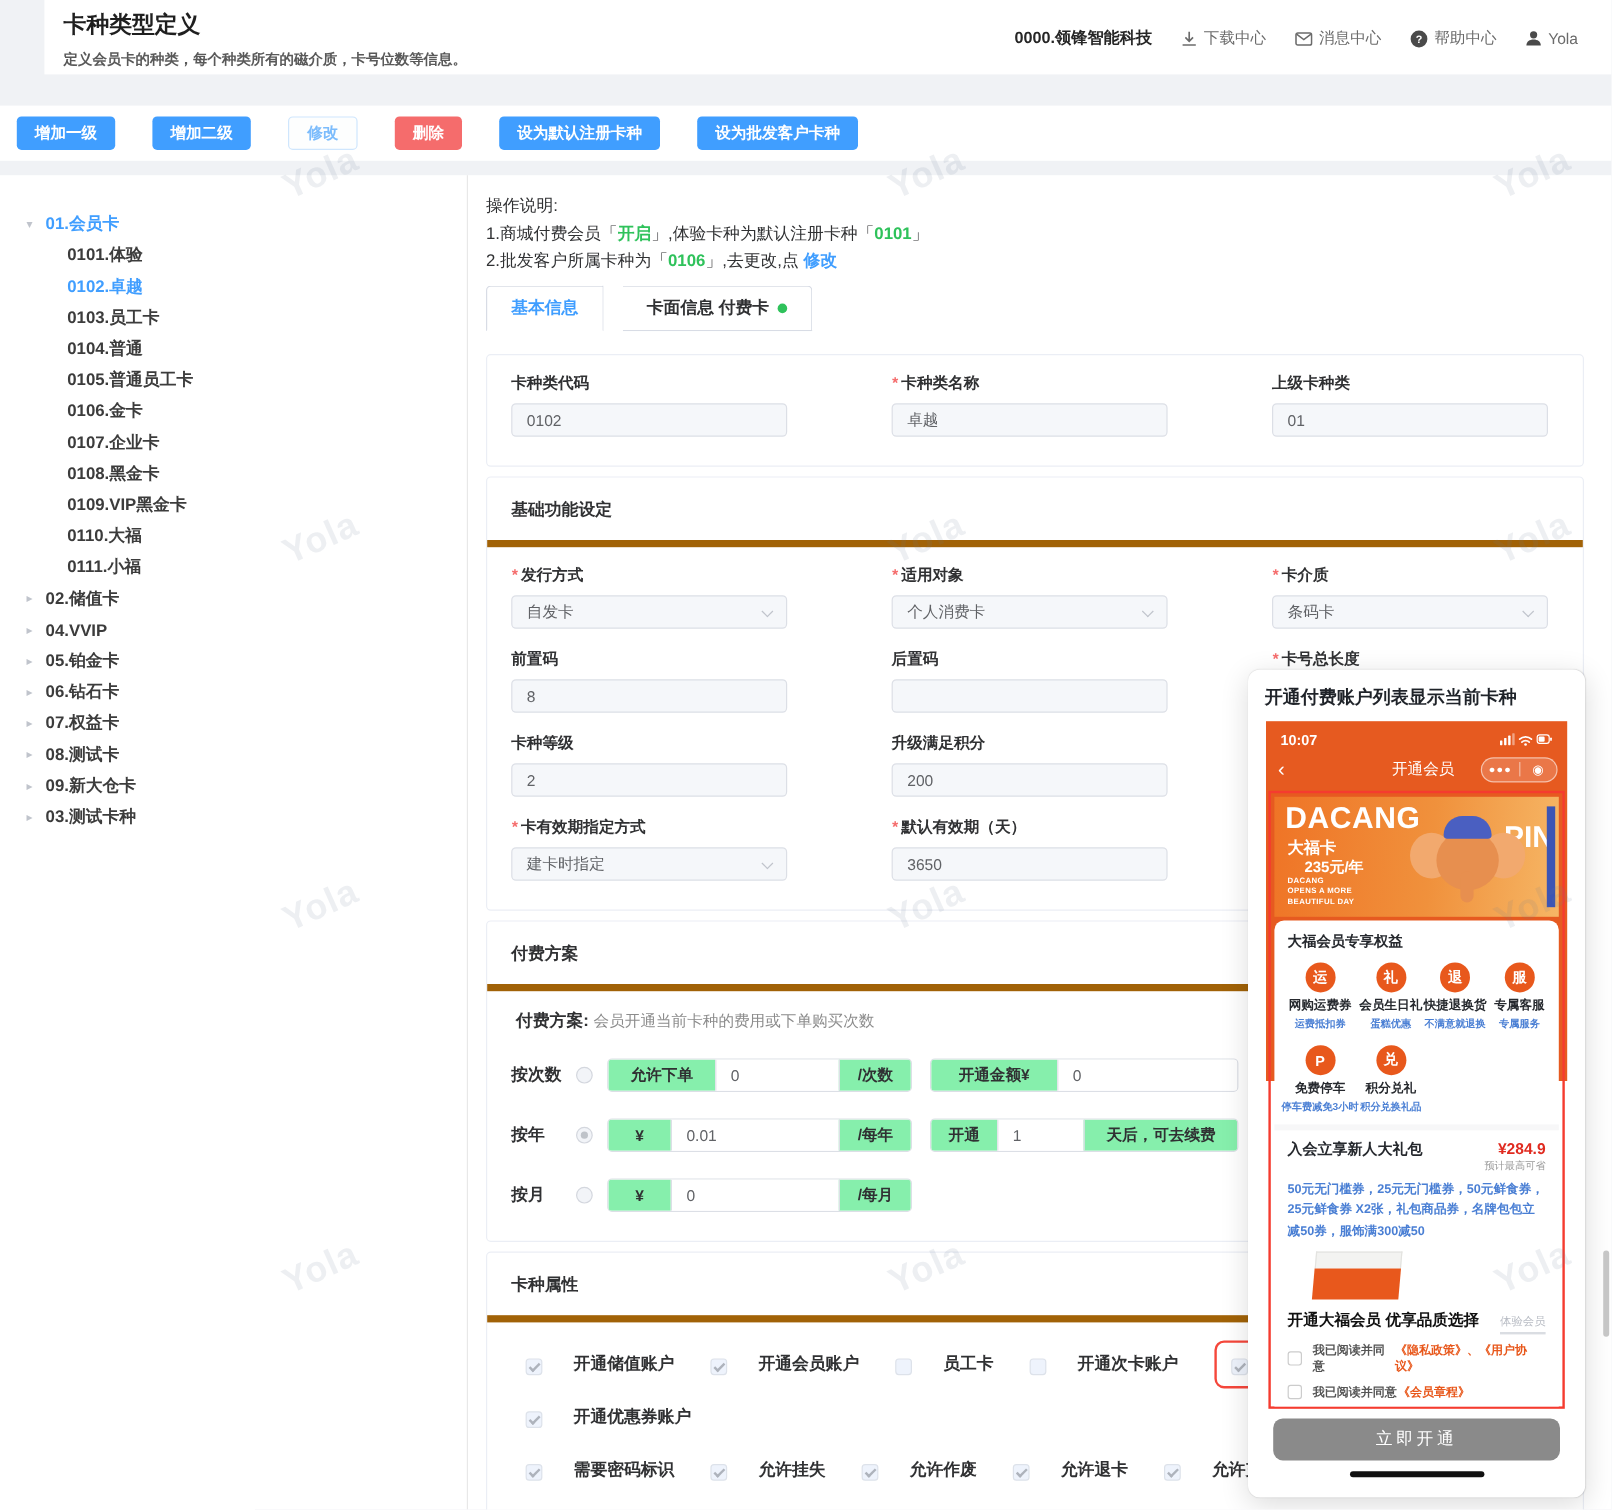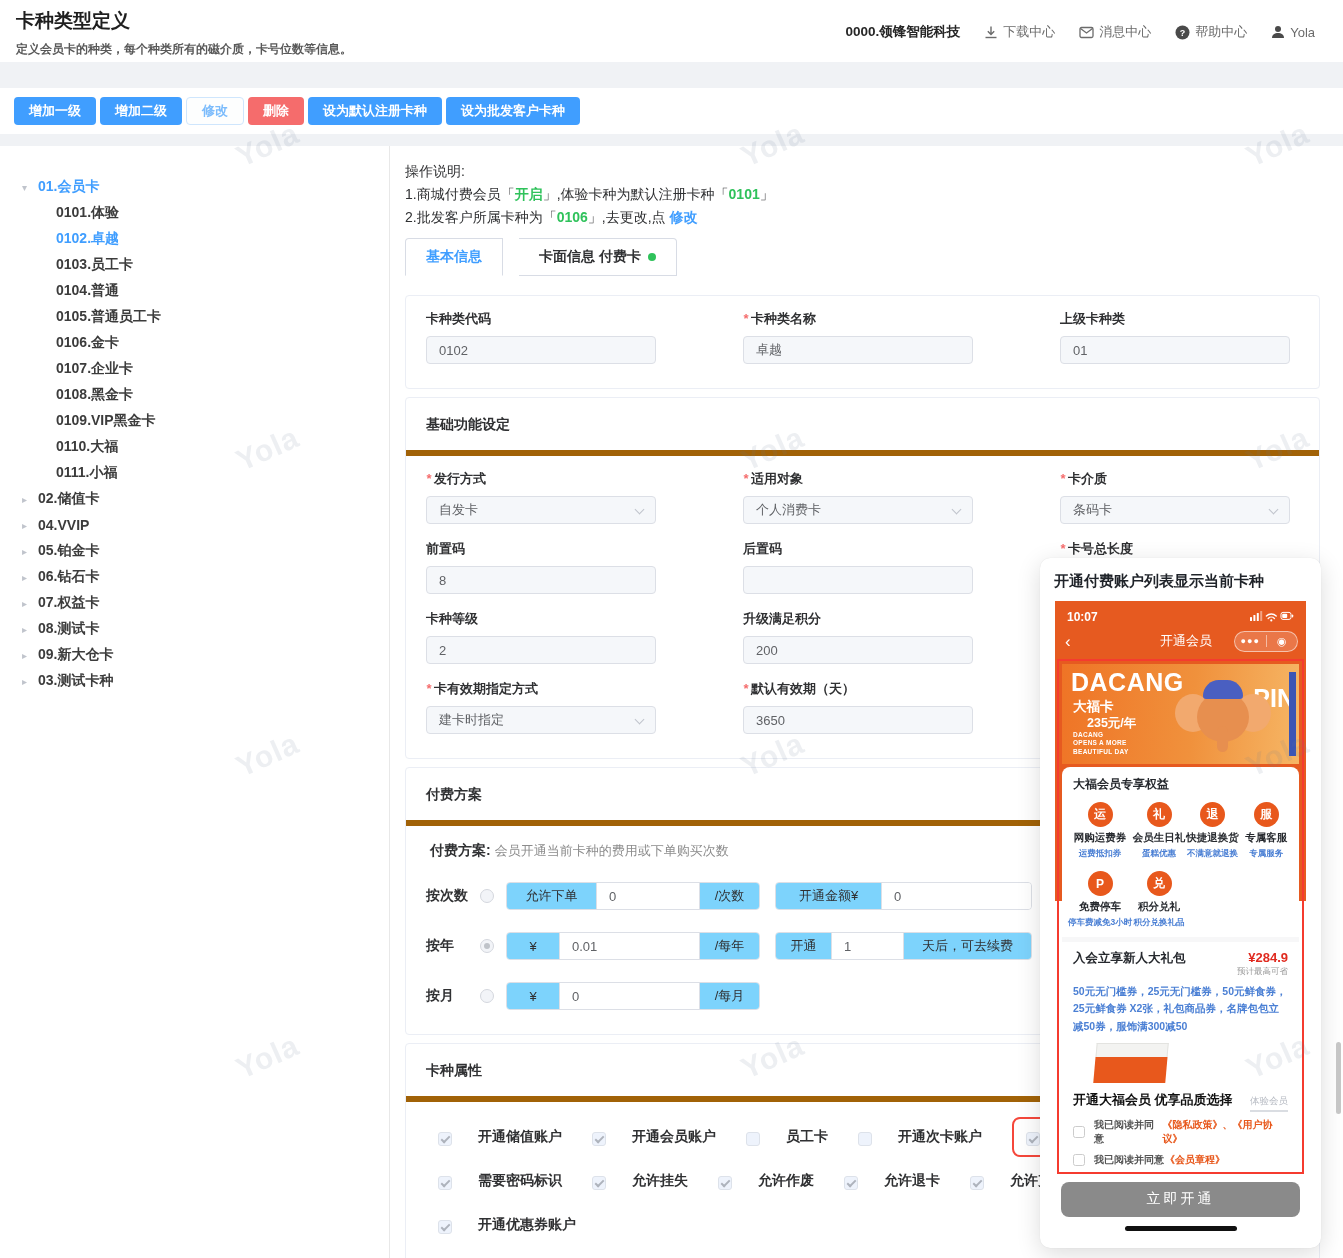--- a/index.html
+++ b/index.html
@@ -1,29 +1,29 @@
 <!DOCTYPE html>
 <html><head>
 <meta charset="utf-8">
 <style>
 * { box-sizing: border-box; margin: 0; padding: 0; }
 html,body { width:1343px; height:1258px; overflow:hidden; }
 body { font-family:"Liberation Sans","DejaVu Sans",sans-serif; background:#f0f2f5; position:relative; color:#303133; }
 
 
-.hdr { background:#fff; height:62px; display:flex; justify-content:space-between; padding:8px 28px 0 16px; }
+.hdr { background:#fff; height:62px; display:flex; justify-content:space-between; padding:8px 28px 0 16px;margin-left:37px; }
 .hdr-title { font-size:19px; font-weight:700; color:#1f1f1f; }
 .hdr-sub { font-size:12px; color:#595959; margin-top:7px; font-weight:700; }
 .hdr-right { display:flex; align-items:center; gap:24px; margin-top:10px; height:28px; }
 .hdr-company { font-size:13.5px; font-weight:700; color:#262626; }
 .hdr-item { display:flex; align-items:center; gap:5px; font-size:13px; color:#6b6b6b; cursor:pointer; }
 .hdr-item svg { display:block; }
 
 
-.toolbar { background:#fff; margin-top:26px; height:46px; display:flex; align-items:center; gap:4px; padding-left:14px; }
+.toolbar { background:#fff; margin-top:26px; height:46px; display:flex; align-items:center; gap:31px; padding-left:14px; }
 .btn { height:28px; padding:0 15px; border:none; border-radius:4px; background:#409eff; color:#fff; font-size:13px; font-weight:700; display:inline-flex; align-items:center; cursor:pointer; font-family:inherit; }
 .btn.light { background:#fdfefe; color:#7cbcfc; border:1px solid #cfe6fd; }
 .btn.danger { background:#f56c6c; }
 
 
 .content { display:flex; background:#fff; margin-top:12px; height:1112px; }
 .tree { width:390px; border-right:1px solid #e8e8e8; padding-top:28px; flex:none; }
 .titem { height:26px; display:flex; align-items:center; font-size:14px; font-weight:700; color:#3c3c3c; cursor:pointer; }
 .titem.lv0 { padding-left:22px; }
 .titem.lv1 { padding-left:56px; }
@@ -57,21 +57,21 @@
 
 
 .pay-desc { font-size:13px; margin:16px 0 2px 4px; }
 .pay-desc b { font-size:14px; color:#303133; margin-right:4px; }
 .pay-desc span.d { color:#8c8c8c; }
 .pay-row { display:flex; align-items:center; margin-top:22px; }
 .pay-label { width:48px; font-size:14px; font-weight:700; color:#303133; flex:none; }
 .radio { width:14px; height:14px; border-radius:50%; border:1px solid #d4d7de; background:#f2f4f8; margin:0 12px 0 6px; position:relative; flex:none; }
 .radio.on::after { content:""; position:absolute; inset:3px; border-radius:50%; background:#bfc3c9; }
 .igroup { display:flex; border:1px solid #dcdfe6; border-radius:4px; height:28px; overflow:hidden; margin-right:15px; font-size:13px; flex:none; }
-.cell { display:flex; align-items:center; justify-content:center; padding:0 10px; background:#7dd3fc; color:#303133; font-weight:400; white-space:nowrap; }
+.cell { display:flex; align-items:center; justify-content:center; padding:0 10px; background:#86efac; color:#303133; font-weight:700; white-space:nowrap; }
 .cell + .cell { border-left:1px solid #dcdfe6; }
 .cell.val { background:#fff; font-weight:400; color:#606266; justify-content:flex-start; padding-left:12px; }
 
 
 .cb-row { display:flex; align-items:center; margin-top:26px; padding-left:12px; }
 .cb-item { display:flex; align-items:flex-end; margin-right:30px;gap:16px; }
 .cb { width:14px; height:14px; border-radius:3px; border:1px solid #dde2ea; background:#eef3fc; margin-right:10px; position:relative; flex:none; }
 .cb.on::after { content:""; position:absolute; left:2px; top:3px; width:7px; height:3px; border-left:2px solid #aeb3bc; border-bottom:2px solid #aeb3bc; transform:rotate(-45deg); }
 .cb-label { font-size:14px; font-weight:700; color:#303133; }
 .hl { border:2px solid #f5473b; border-radius:8px; padding:9px 12px; margin:-11px 0; display:flex; align-items:center; }
@@ -436,20 +436,26 @@
             <span class="cb-item" style="margin-right:0;">
                 <i class="cb on"></i>
                 <span class="cb-label">开通付费账户</span>
               </span>
             <span class="qmark">?</span>
           </span>
         </div>
         <div class="cb-row">
           <span class="cb-item">
               <i class="cb on"></i>
+              <span class="cb-label">开通优惠券账户</span>
+            </span>
+        </div>
+        <div class="cb-row">
+          <span class="cb-item">
+              <i class="cb on"></i>
               <span class="cb-label">需要密码标识</span>
             </span>
           <span class="cb-item">
               <i class="cb on"></i>
               <span class="cb-label">允许挂失</span>
             </span>
           <span class="cb-item">
               <i class="cb on"></i>
               <span class="cb-label">允许作废</span>
             </span>
@@ -457,26 +463,20 @@
               <i class="cb on"></i>
               <span class="cb-label">允许退卡</span>
             </span>
           <span class="cb-item">
               <i class="cb on"></i>
               <span class="cb-label">允许充值</span>
             </span>
           <span class="cb-item">
               <i class="cb on"></i>
               <span class="cb-label">允许积分</span>
-            </span>
-        </div>
-        <div class="cb-row">
-          <span class="cb-item">
-              <i class="cb on"></i>
-              <span class="cb-label">开通优惠券账户</span>
             </span>
         </div>
       </div>
     </div>
 
   </div>
 </div>
 
 <div class="popup">
   <div class="popup-title">开通付费账户列表显示当前卡种</div>

